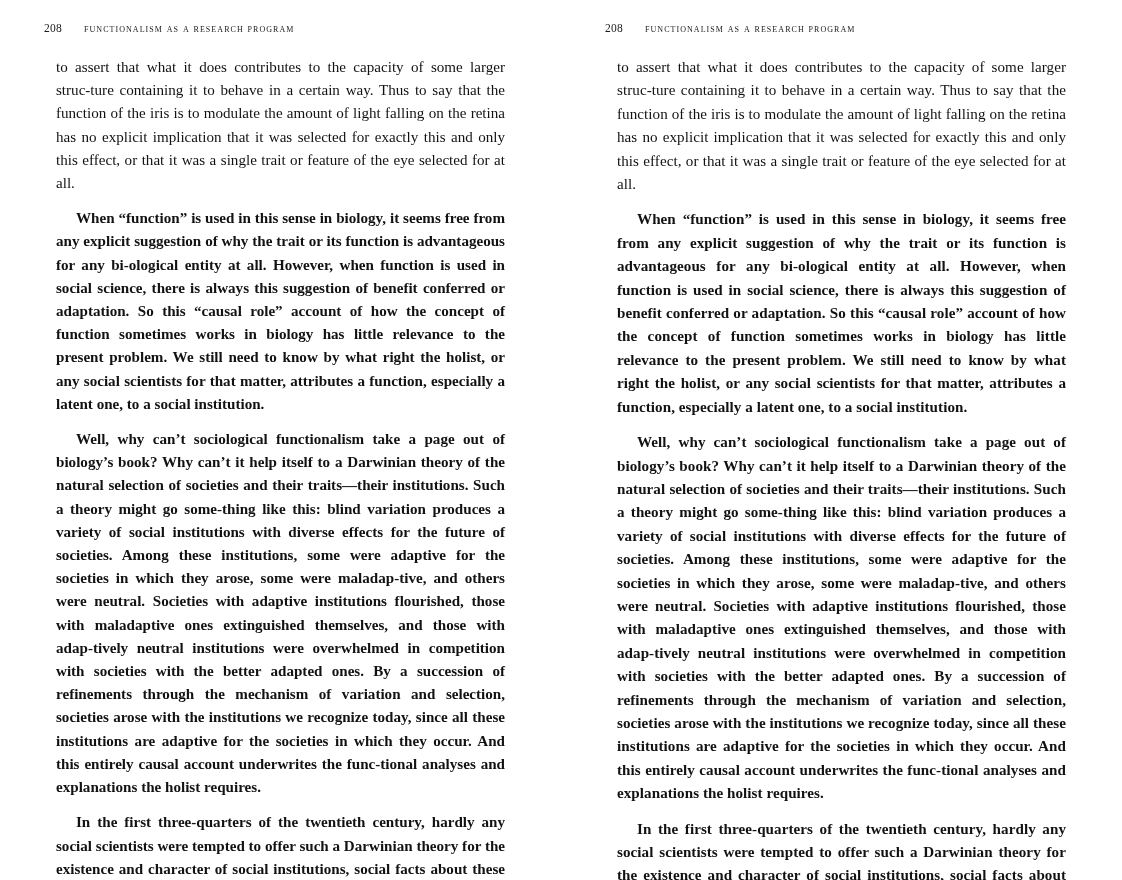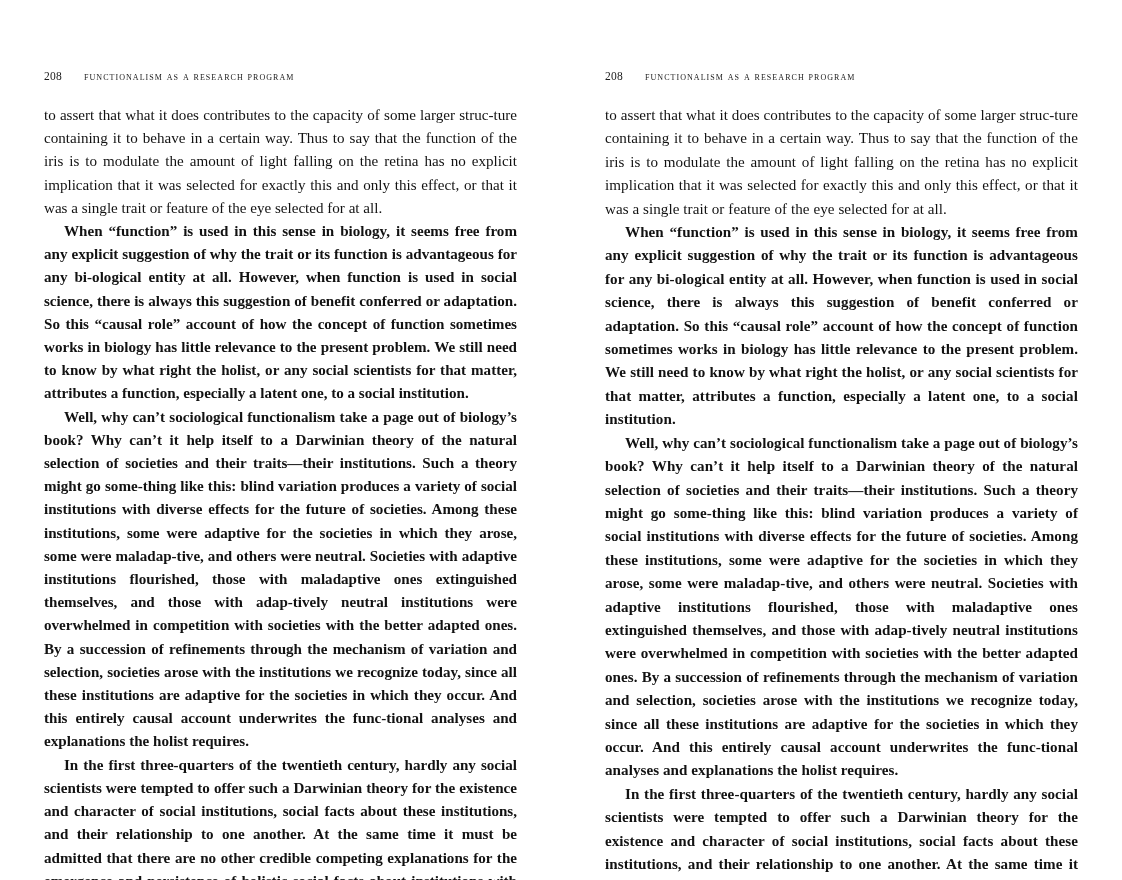--- a/index.html
+++ b/index.html
@@ -29,21 +29,20 @@
   }
   .page-right {
     padding-left: 44px;
     padding-right: 44px;
   }
   .running-head {
     display: flex;
     align-items: baseline;
     height: 18px;
     margin-bottom: 16px;
-    margin-top: 48px;
   }
   .folio {
     font-size: 11.5px;
     letter-spacing: 0.3px;
     color: #1a1a1a;
     width: 40px;
     flex: 0 0 40px;
   }
   .head-title {
     font-size: 11px;
@@ -58,21 +57,21 @@
   .body-text {
     font-size: 15.1px;
     line-height: 23.2px;
     text-align: justify;
     text-justify: inter-word;
     -webkit-hyphens: manual;
     hyphens: manual;
     color: #121212;
   }
   .body-text p {
-    margin: 0;
+    margin: 12px;
   }
   .body-text p + p {
     text-indent: 20px;
     font-weight: bold;
   }
   
   .page-right .body-text {
     font-size: 15.1px;
     line-height: 23.4px;
     letter-spacing: 0.06px;

